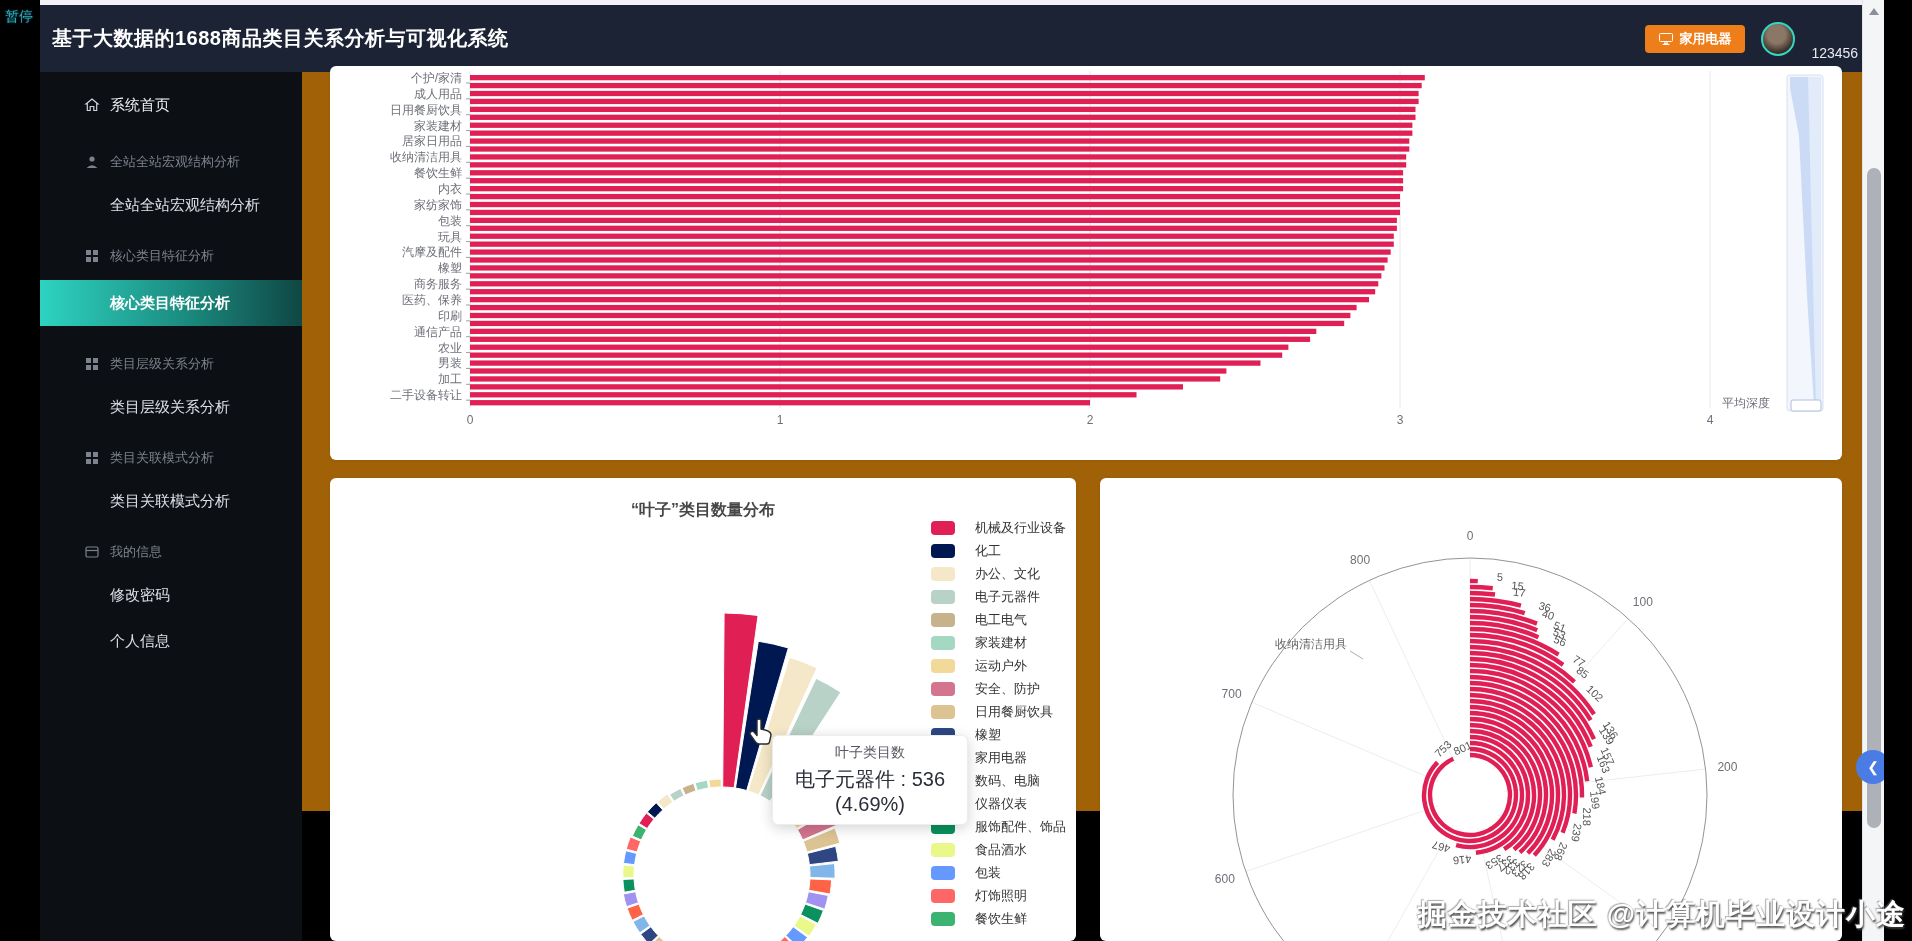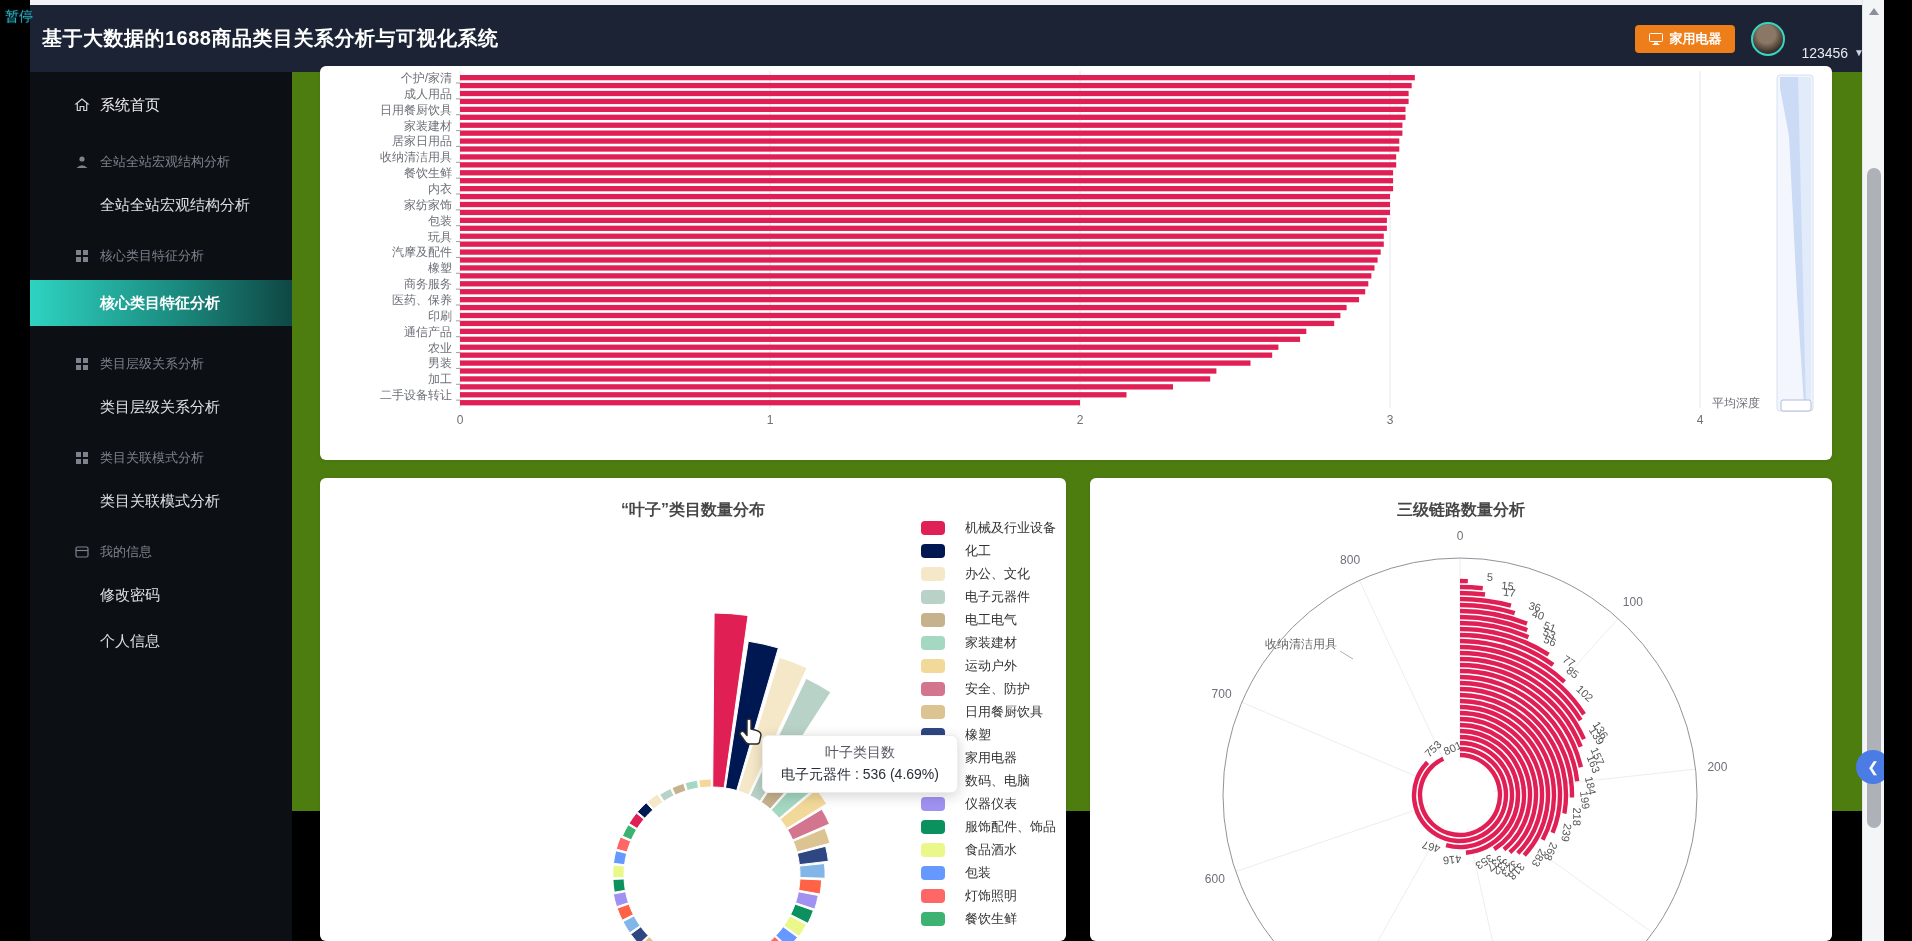--- a/index.html
+++ b/index.html
@@ -1,18 +1,18 @@
 <!DOCTYPE html>
 <html><head>
 <meta charset="utf-8">
 <style>
   html,body{margin:0;padding:0;background:#000;}
   *{box-sizing:border-box;font-family:"Liberation Sans","DejaVu Sans",sans-serif;}
   .stage{position:relative;width:1912px;height:941px;background:#000;overflow:hidden;}
-  .page{position:absolute;left:30px;top:0;width:1854px;height:811px;background:#4d7c0f;}
+  .page{position:absolute;left:40px;top:0;width:1854px;height:811px;background:#a16207;}
   .topstrip{position:absolute;left:0;top:0;width:1854px;height:5px;background:#f2f3f6;}
   
   .header{position:absolute;left:0;top:5px;width:1854px;height:67px;background:#1b2335;display:flex;align-items:center;}
   .header-title{color:#fff;font-size:20px;font-weight:bold;margin-left:12px;letter-spacing:.5px;}
   .header-right{position:absolute;right:20px;top:0;height:67px;display:flex;align-items:center;gap:16px;}
   .bigscreen-btn{background:#ee7e1a;color:#fff;border:none;border-radius:4px;height:28px;padding:0 14px;font-size:13px;font-weight:bold;display:flex;align-items:center;gap:6px;cursor:pointer;}
   .avatar{width:34px;height:34px;border-radius:50%;border:2px solid #35d6c2;background:radial-gradient(circle at 45% 35%,#8a7766 0 35%,#3a3029 70%,#201a16 100%);}
   .username{color:#e8eaef;font-size:14px;display:flex;align-items:center;gap:6px;margin-top:28px;}
   .caret{color:#cfd4dd;font-size:10px;}
   
@@ -31,21 +31,21 @@
   .card-title{position:absolute;top:22px;left:0;width:100%;text-align:center;font-size:16px;font-weight:bold;color:#464646;}
   svg text{font-family:"Liberation Sans","DejaVu Sans",sans-serif;}
   
   .legend{position:absolute;left:601px;top:38px;}
   .legend-item{display:flex;align-items:center;gap:20px;height:23px;cursor:pointer;}
   .legend-swatch{width:24px;height:14px;border-radius:4px;flex:0 0 24px;}
   .legend-label{font-size:13px;color:#333;white-space:nowrap;}
   
   .chart-tooltip{position:absolute;left:442px;top:257px;width:196px;background:#fff;border:1px solid #ededed;border-radius:6px;box-shadow:0 3px 14px rgba(0,0,0,.18);padding:8px 14px;z-index:5;text-align:center;}
   .chart-tooltip .t1{font-size:14px;color:#575962;margin-bottom:4px;}
-  .chart-tooltip .t2{font-size:14px;color:#2b2e38;font-weight:500;}
+  .chart-tooltip .t2{font-size:20px;color:#2b2e38;font-weight:500;}
   
   .scrollbar{position:absolute;left:1862px;top:0;width:22px;height:941px;background:#f4f5f7;border-left:1px solid #e3e4e8;z-index:8;}
   .scroll-up{position:absolute;left:6px;top:8px;width:0;height:0;border-left:5px solid transparent;border-right:5px solid transparent;border-bottom:7px solid #8b8f98;}
   .scroll-thumb{position:absolute;left:4px;top:168px;width:14px;height:660px;background:#aeb1b8;border-radius:7px;}
   .fab{position:absolute;left:1856px;top:750px;width:34px;height:34px;border-radius:50%;background:#4b7be5;color:#fff;z-index:9;display:flex;align-items:center;justify-content:center;font-size:14px;cursor:pointer;}
   .blackbar-right{position:absolute;left:1884px;top:0;width:28px;height:941px;background:#000;z-index:10;}
   .pause{position:absolute;left:5px;top:8px;color:#2bb58a;font-size:14px;z-index:11;text-shadow:0 0 2px #1649c4;}
   .watermark{position:absolute;right:6px;bottom:6px;color:#fff;font-size:29px;font-weight:bold;z-index:12;text-shadow:1px 2px 2px rgba(60,60,60,.9),-1px -1px 1px rgba(120,120,120,.6);letter-spacing:1px;}
   .hand-cursor{position:absolute;left:418px;top:240px;z-index:6;}
 </style>
@@ -389,21 +389,20 @@
             </g>
           </svg>
       </div>
       <div class="chart-tooltip">
         <div class="t1">叶子类目数</div>
         <div class="t2">电子元器件 : 536 (4.69%)</div>
       </div>
     </div>
 
     <div class="card" id="card-polar">
-      <div class="card-title">三级链路数量分析</div>
       <svg id="polarSvg" width="742" height="463" style="position:absolute;left:0;top:0;">
           <line x1="370" y1="317" x2="370" y2="80" stroke="#ededf0" stroke-width="1"></line>
           <text x="370" y="62" text-anchor="middle" font-size="12" fill="#6e7079">0</text>
           <line x1="370" y1="317" x2="528.1545582596707" y2="140.4889926897237" stroke="#ededf0" stroke-width="1"></line>
           <text x="542.83557210656" y="128.1040046693605" text-anchor="middle" font-size="12" fill="#6e7079">100</text>
           <line x1="370" y1="317" x2="605.5782311318671" y2="291.0790236144437" stroke="#ededf0" stroke-width="1"></line>
           <text x="627.446252587146" y="292.6728570301305" text-anchor="middle" font-size="12" fill="#6e7079">200</text>
           <line x1="370" y1="317" x2="562.749668554329" y2="454.9005629872348" stroke="#ededf0" stroke-width="1"></line>
           <text x="580.6420428505114" y="471.70145912950983" text-anchor="middle" font-size="12" fill="#6e7079">300</text>
           <line x1="370" y1="317" x2="421.5309516128291" y2="548.3299829807547" stroke="#ededf0" stroke-width="1"></line>
@@ -488,13 +487,14 @@
     <div class="scroll-up"></div>
     <div class="scroll-thumb"></div>
   </div>
 
   <div class="fab">
     <span>❮</span>
   </div>
 
   <div class="blackbar-right"></div>
   <div class="pause">暂停</div>
+  <div class="watermark">掘金技术社区 @计算机毕业设计小途</div>
 </div>
 
 </body></html>

